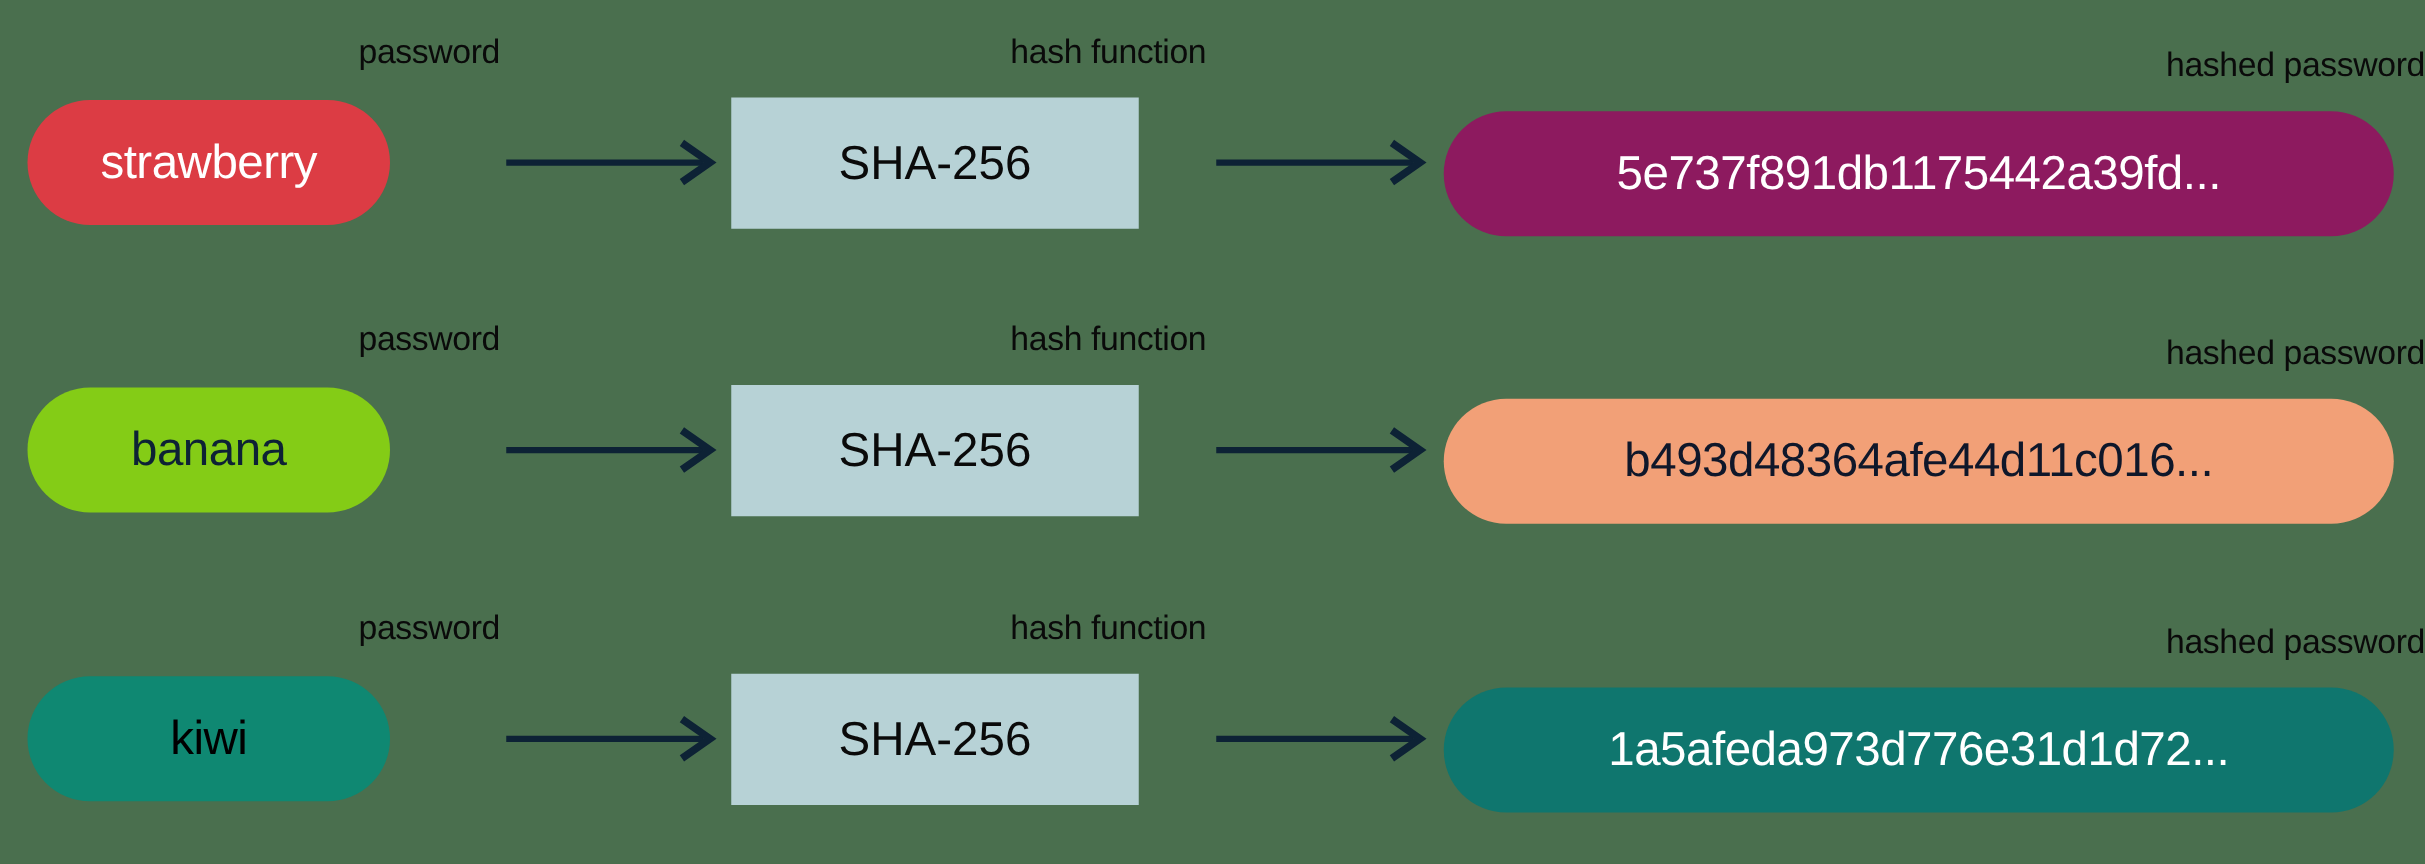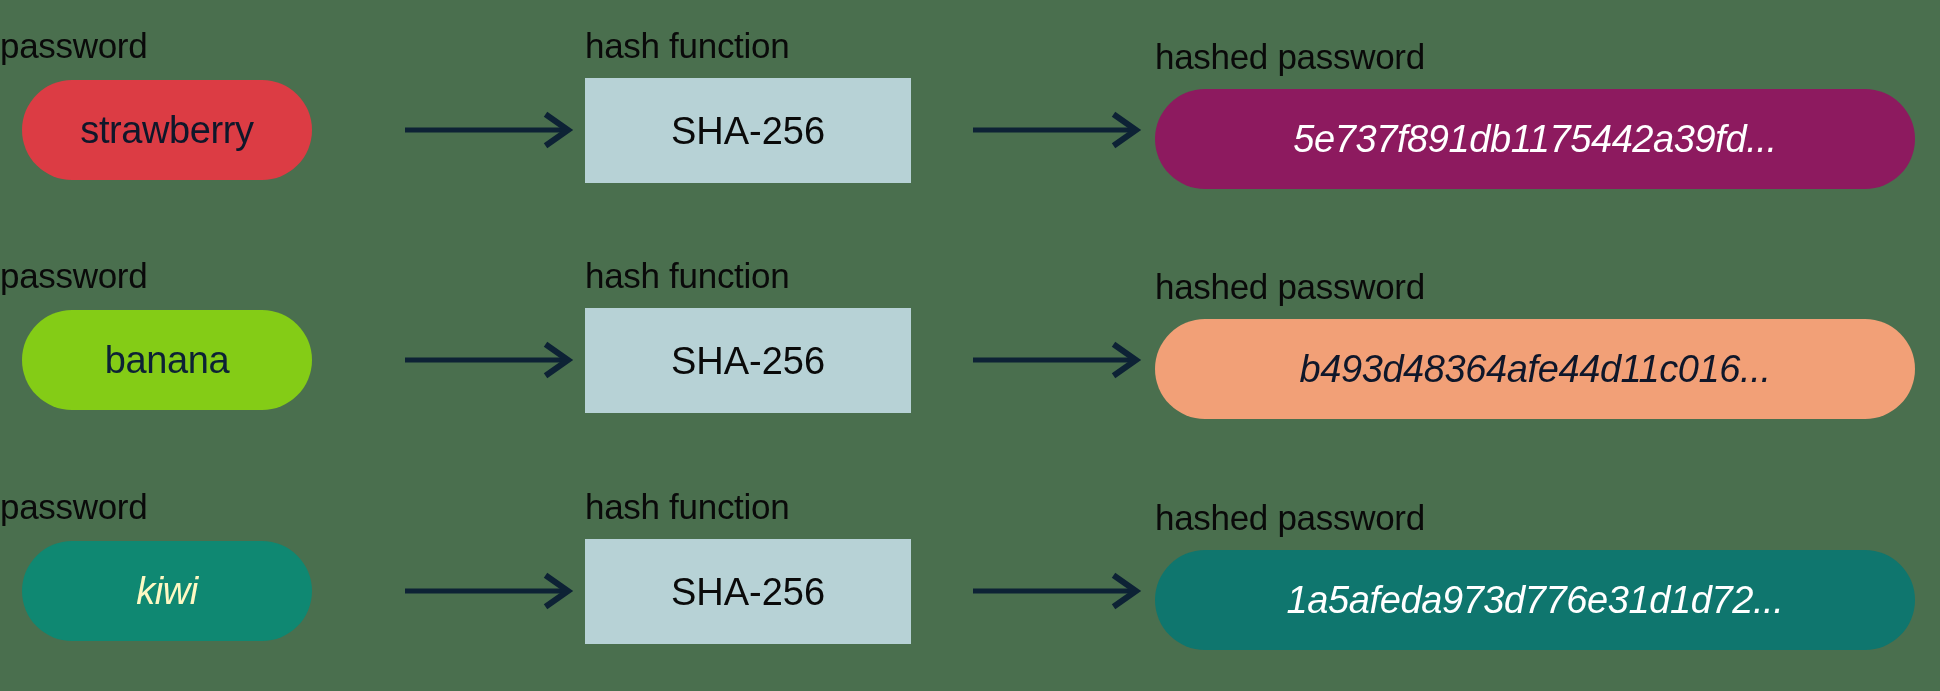--- a/index.html
+++ b/index.html
@@ -41,23 +41,23 @@
   .col-arrow-1  { width: 185px; flex: 0 0 185px; }
   .col-hashfn   { width: 380px; flex: 0 0 380px; }
   .col-arrow-2  { width: 190px; flex: 0 0 190px; }
   .col-hashed   { width: 785px; flex: 0 0 785px; margin-top: 18px; }
 
   
   .caption {
     position: absolute;
     left: 0;
     width: 100%;
-    text-align: left;
+    text-align: right;
     color: #0a0a0a;
-    font-size: 35px;
+    font-size: 27px;
     font-weight: 400;
     letter-spacing: -0.3px;
     line-height: 1;
     white-space: nowrap;
   }
   .cap-password { top: 30px; }
   .cap-hashfn   { top: 28px; }
   .cap-hashed   { top: 30px; }
 
   
@@ -74,32 +74,31 @@
     box-sizing: border-box;
   }
 
   .pill-password {
     top: 80px;
     left: 22px;
     width: 290px;
     height: 100px;
     font-size: 38px;
   }
-  .pw-strawberry { background: #dc3c44; color: #0f172a; }
+  .pw-strawberry { background: #dc3c44; color: #ffffff; }
   .pw-banana     { background: #84cc16; color: #0d2235; }
-  .pw-kiwi       { background: #0f8872; color: #fef9c3; font-style: italic; }
+  .pw-kiwi       { background: #0f8872; color: #000000; }
 
   .pill-hashed {
     top: 80px;
     left: 0px;
     width: 760px;
     height: 100px;
     font-size: 38px;
     padding: 0 26px;
-    font-style: italic;
   }
   .hp-1 { background: #8d1a5f; color: #ffffff; }
   .hp-2 { background: #f2a077; color: #0f172a; }
   .hp-3 { background: #0f766e; color: #ffffff; }
 
   
   .fn-box {
     position: absolute;
     top: 78px;
     left: 0px;

